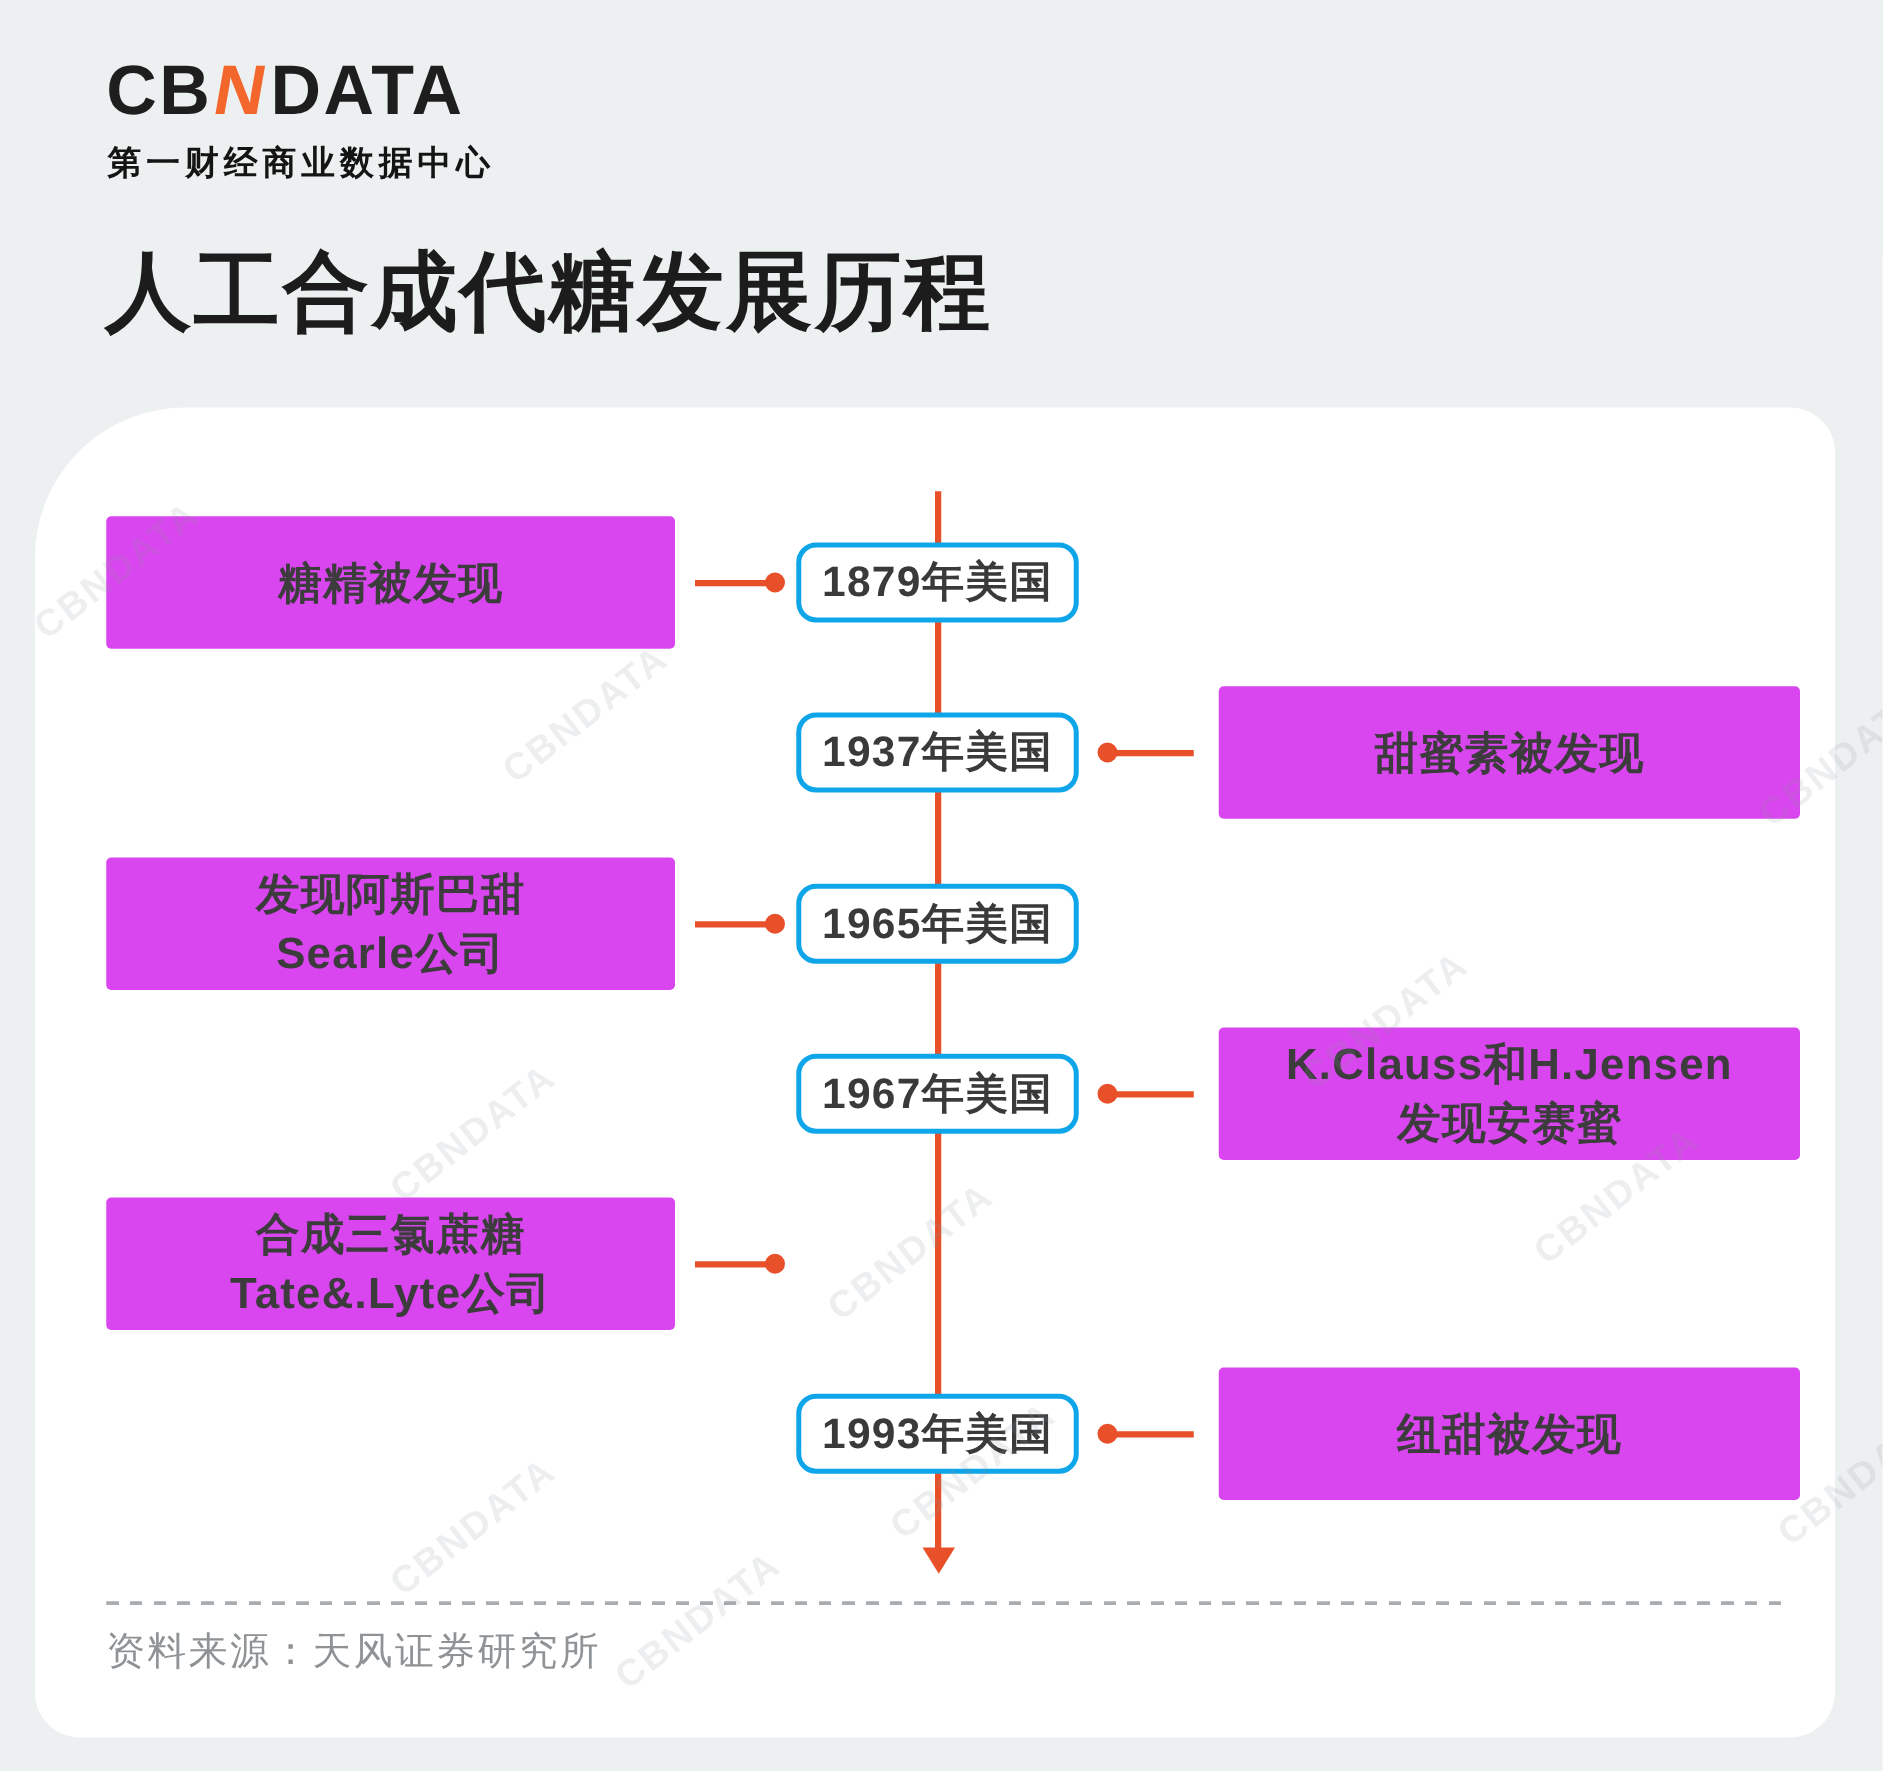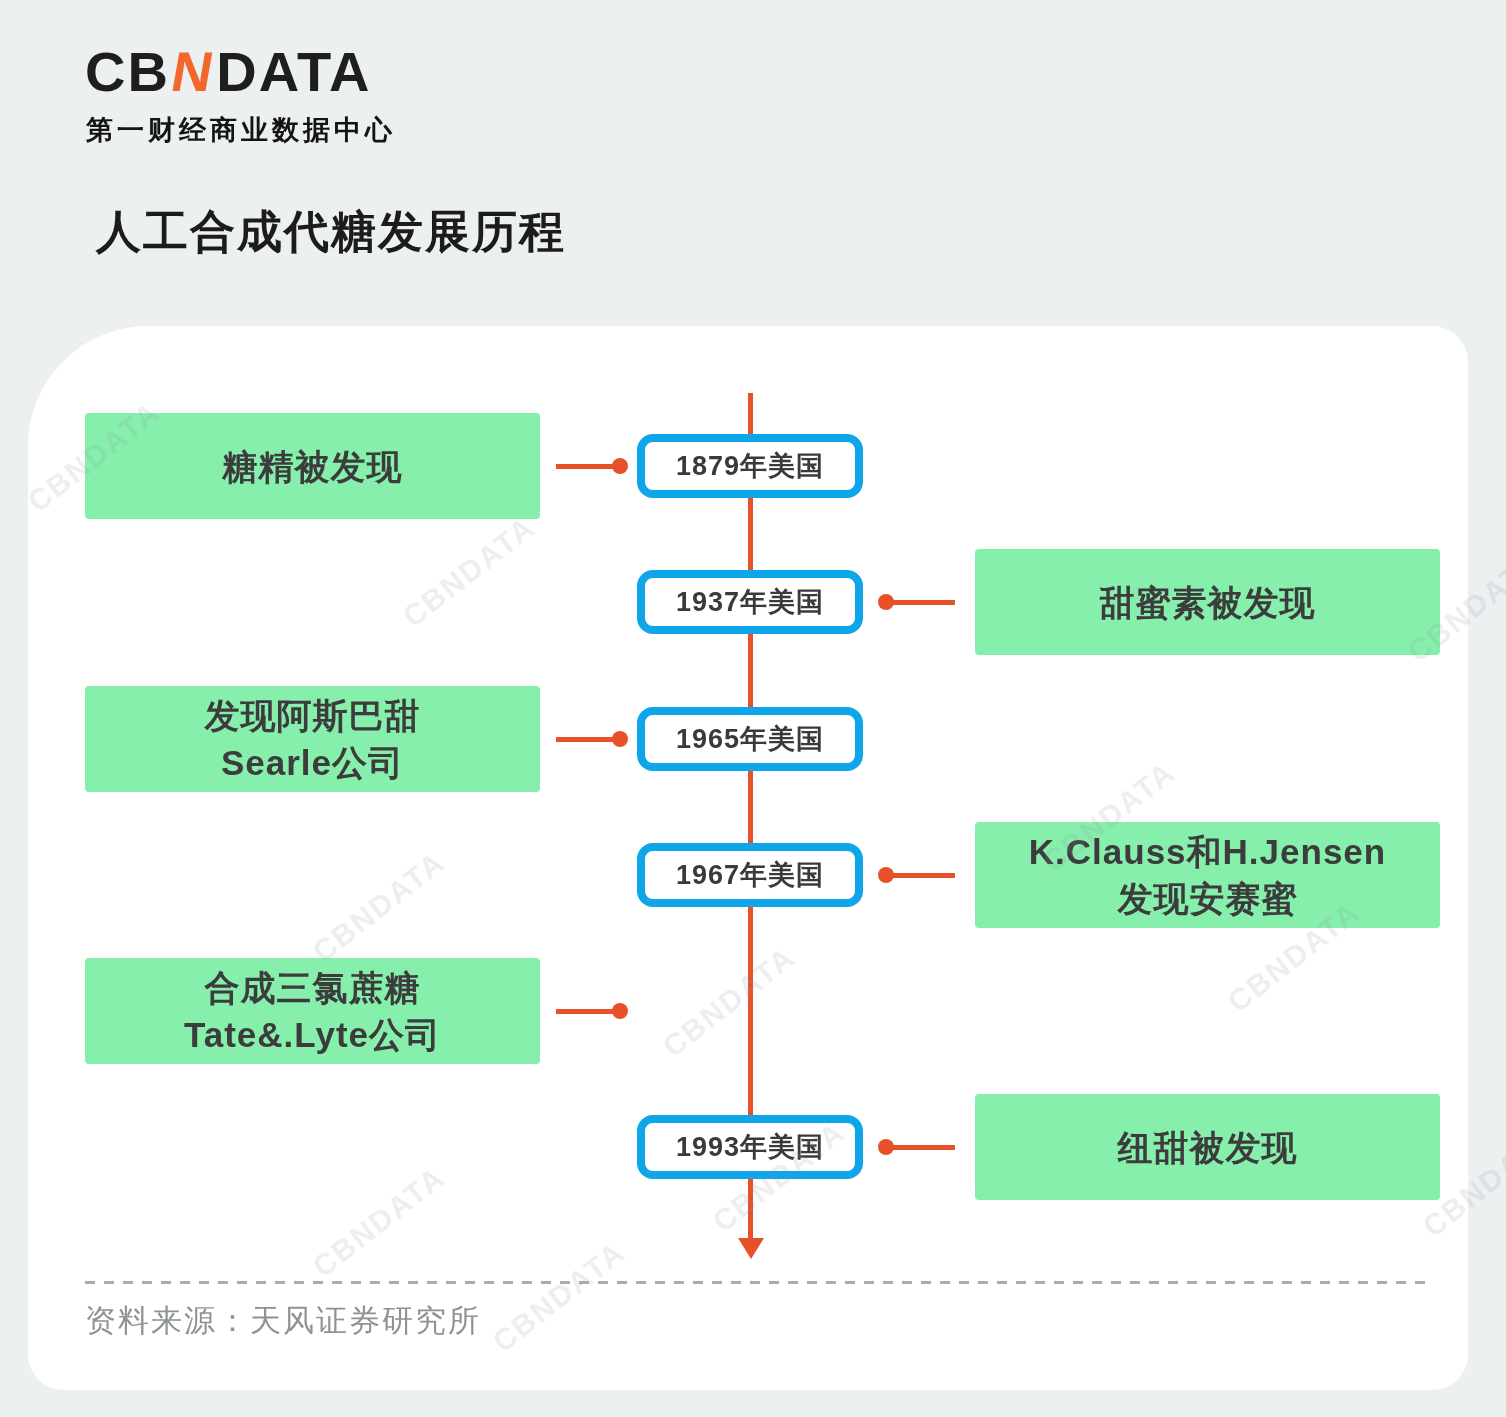--- a/index.html
+++ b/index.html
@@ -22,22 +22,22 @@
     transform:skewX(-10deg);
     margin:0 2px;
   }
   .logo-sub{
     position:absolute;left:86px;top:112px;
     font-size:27px;font-weight:700;color:#141414;
     letter-spacing:4px;
     text-align:center;
   }
   .title{
-    position:absolute;left:84px;top:194px;margin:12px;
-    font-size:45px;font-weight:700;color:#1c1c1c;
+    position:absolute;left:84px;top:194px;margin:0;
+    font-size:69px;font-weight:700;color:#1c1c1c;
     letter-spacing:2px;line-height:1.15;
   }
 
   
   .panel{
     position:absolute;left:28px;top:326px;
     width:1440px;height:1064px;
     background:#ffffff;
     border-radius:120px 36px 36px 36px;
   }
@@ -52,30 +52,30 @@
     width:0;height:0;
     border-left:13px solid transparent;
     border-right:13px solid transparent;
     border-top:21px solid #e8502a;
   }
 
   
   .date-badge{
     position:absolute;left:637px;width:226px;height:64px;
     box-sizing:border-box;background:#ffffff;
-    border:8px solid #0ea5e9;border-radius:16px;
+    border:4px solid #0ea5e9;border-radius:16px;
     display:flex;align-items:center;justify-content:center;
-    font-size:27px;font-weight:700;color:#3a3a3a;
+    font-size:34px;font-weight:700;color:#3a3a3a;
     letter-spacing:1px;z-index:3;
   }
 
   
   .event-box{
     position:absolute;height:106px;
-    background:#86efac;border-radius:4px;
+    background:#d946ef;border-radius:4px;
     display:flex;flex-direction:column;align-items:center;justify-content:center;
     font-size:35px;font-weight:700;color:#3c3c3c;
     line-height:47px;letter-spacing:1px;z-index:2;
   }
   .event-box.left{left:85px;width:455px;}
   .event-box.right{left:975px;width:465px;}
 
   
   .conn{position:absolute;height:5px;background:#e8502a;z-index:1;}
   .conn.conn-left{left:556px;width:64px;}

